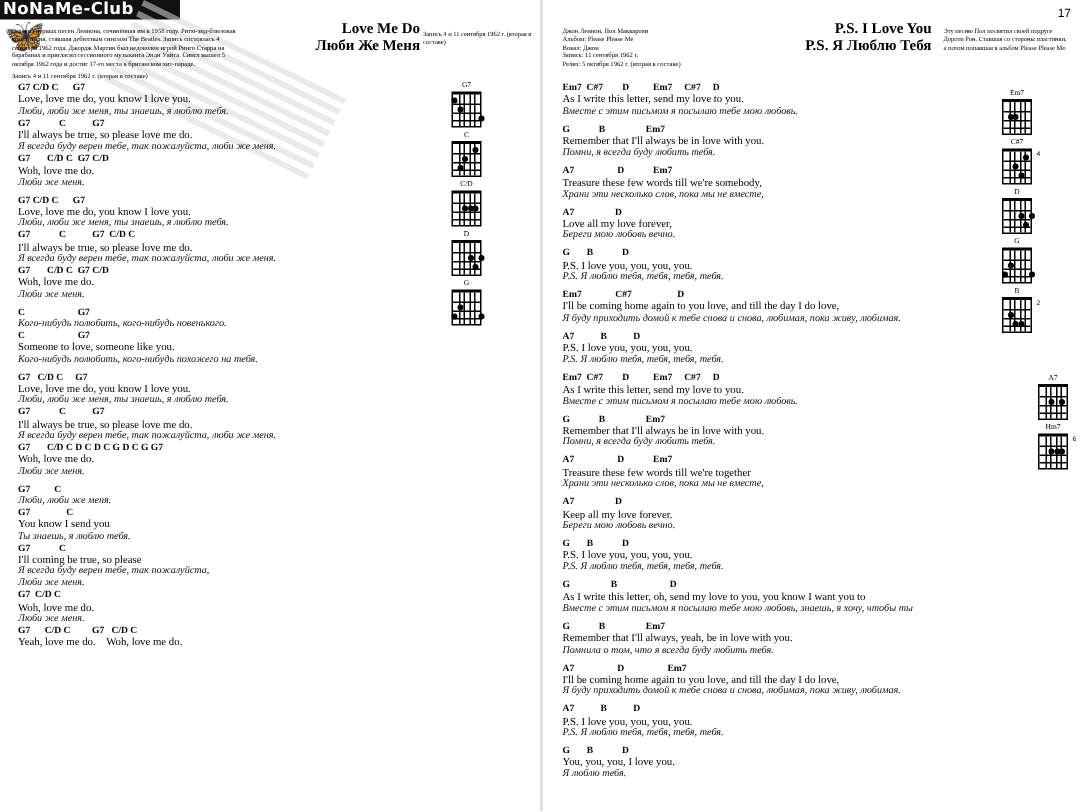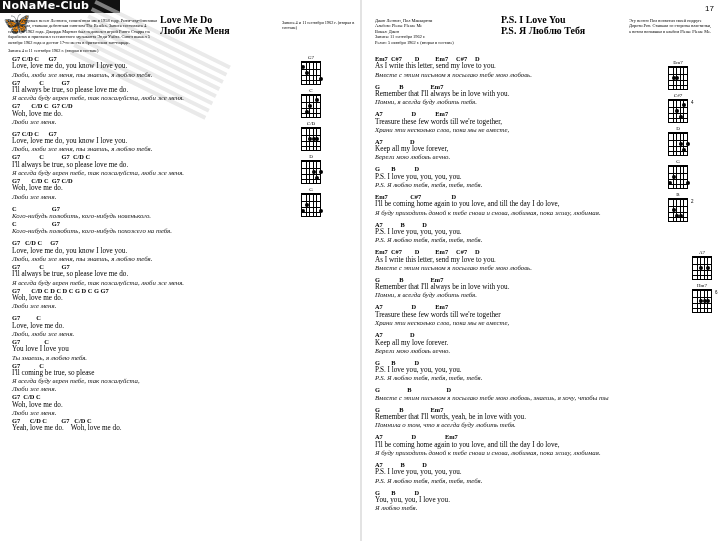--- a/index.html
+++ b/index.html
@@ -50,21 +50,21 @@
   }
   .wm-stripes i{
     display:block;height:4px;background:#d9d9d9;margin-bottom:4px;width:150px;
   }
   .pageno{
     position:absolute;right:8px;top:4px;font-size:8px;color:#000;
   }
   
   .song{position:absolute;}
   .title{
-    text-align:left;font-weight:bold;font-size:10px;line-height:11px;
+    text-align:right;font-weight:bold;font-size:10px;line-height:11px;
     font-family:"Liberation Serif", serif;
   }
   .credits{
     font-size:4.4px;line-height:5.4px;color:#000;
     font-family:"Liberation Serif", serif;
   }
   .annot{
     font-size:4.3px;line-height:5.3px;
     font-family:"Liberation Serif", serif;
   }
@@ -159,37 +159,37 @@
         <div class="chordline">G7            C           G7  C/D C</div>
         <div class="enline">I'll always be true, so please love me do.</div>
         <div class="ruline">Я всегда буду верен тебе, так пожалуйста, люби же меня.</div>
         <div class="chordline">G7       C/D C  G7 C/D</div>
         <div class="enline">Woh, love me do.</div>
         <div class="ruline">Люби же меня.</div>
         <div class="gap"></div>
         <div class="chordline">C                      G7</div>
         <div class="ruline">Кого-нибудь полюбить, кого-нибудь новенького.</div>
         <div class="chordline">C                      G7</div>
+        <div class="enline">Someone to love, someone like you.</div>
         <div class="ruline">Кого-нибудь полюбить, кого-нибудь похожего на тебя.</div>
         <div class="gap"></div>
         <div class="chordline">G7   C/D C     G7</div>
         <div class="enline">Love, love me do, you know I love you.</div>
         <div class="ruline">Люби, люби же меня, ты знаешь, я люблю тебя.</div>
         <div class="chordline">G7            C           G7</div>
         <div class="enline">I'll always be true, so please love me do.</div>
         <div class="ruline">Я всегда буду верен тебе, так пожалуйста, люби же меня.</div>
         <div class="chordline">G7       C/D C D C D C G D C G G7</div>
         <div class="enline">Woh, love me do.</div>
         <div class="ruline">Люби же меня.</div>
         <div class="gap"></div>
         <div class="chordline">G7          C</div>
-        <div class="enline">Love, love me do.</div>
         <div class="ruline">Люби, люби же меня.</div>
         <div class="chordline">G7               C</div>
-        <div class="enline">You love I love you</div>
+        <div class="enline">You know I send you</div>
         <div class="ruline">Ты знаешь, я люблю тебя.</div>
         <div class="chordline">G7            C</div>
         <div class="enline">I'll coming be true, so please</div>
         <div class="ruline">Я всегда буду верен тебе, так пожалуйста,</div>
         <div class="ruline">Люби же меня.</div>
         <div class="chordline">G7  C/D C</div>
         <div class="enline">Woh, love me do.</div>
         <div class="ruline">Люби же меня.</div>
         <div class="chordline">G7      C/D C         G7   C/D C</div>
         <div class="enline">Yeah, love me do.    Woh, love me do.</div>
@@ -299,25 +299,25 @@
     <div class="song" id="ps-body" style="left:14px;top:55px;width:280px;">
         <div class="chordline">Em7  C#7        D          Em7     C#7     D</div>
         <div class="enline">As I write this letter, send my love to you.</div>
         <div class="ruline">Вместе с этим письмом я посылаю тебе мою любовь.</div>
         <div class="gap"></div>
         <div class="chordline">G            B                 Em7</div>
         <div class="enline">Remember that I'll always be in love with you.</div>
         <div class="ruline">Помни, я всегда буду любить тебя.</div>
         <div class="gap"></div>
         <div class="chordline">A7                  D            Em7</div>
-        <div class="enline">Treasure these few words till we're together,</div>
+        <div class="enline">Treasure these few words till we're somebody,</div>
         <div class="ruline">Храни эти несколько слов, пока мы не вместе,</div>
         <div class="gap"></div>
         <div class="chordline">A7                 D</div>
-        <div class="enline">Keep all my love forever,</div>
+        <div class="enline">Love all my love forever,</div>
         <div class="ruline">Береги мою любовь вечно.</div>
         <div class="gap"></div>
         <div class="chordline">G       B            D</div>
         <div class="enline">P.S. I love you, you, you, you.</div>
         <div class="ruline">Р.S. Я люблю тебя, тебя, тебя, тебя.</div>
         <div class="gap"></div>
         <div class="chordline">Em7              C#7                   D</div>
         <div class="enline">I'll be coming home again to you love, and till the day I do love,</div>
         <div class="ruline">Я буду приходить домой к тебе снова и снова, любимая, пока живу, любимая.</div>
         <div class="gap"></div>
@@ -339,24 +339,25 @@
         <div class="gap"></div>
         <div class="chordline">A7                 D</div>
         <div class="enline">Keep all my love forever.</div>
         <div class="ruline">Береги мою любовь вечно.</div>
         <div class="gap"></div>
         <div class="chordline">G       B            D</div>
         <div class="enline">P.S. I love you, you, you, you.</div>
         <div class="ruline">Р.S. Я люблю тебя, тебя, тебя, тебя.</div>
         <div class="gap"></div>
         <div class="chordline">G                 B                      D</div>
+        <div class="enline">As I write this letter, oh, send my love to you, you know I want you to</div>
         <div class="ruline">Вместе с этим письмом я посылаю тебе мою любовь, знаешь, я хочу, чтобы ты</div>
         <div class="gap"></div>
         <div class="chordline">G            B                 Em7</div>
-        <div class="enline">Remember that I'll words, yeah, be in love with you.</div>
+        <div class="enline">Remember that I'll always, yeah, be in love with you.</div>
         <div class="ruline">Помнила о том, что я всегда буду любить тебя.</div>
         <div class="gap"></div>
         <div class="chordline">A7                  D                  Em7</div>
         <div class="enline">I'll be coming home again to you love, and till the day I do love,</div>
         <div class="ruline">Я буду приходить домой к тебе снова и снова, любимая, пока живу, любимая.</div>
         <div class="gap"></div>
         <div class="chordline">A7           B           D</div>
         <div class="enline">P.S. I love you, you, you, you.</div>
         <div class="ruline">Р.S. Я люблю тебя, тебя, тебя, тебя.</div>
         <div class="gap"></div>

